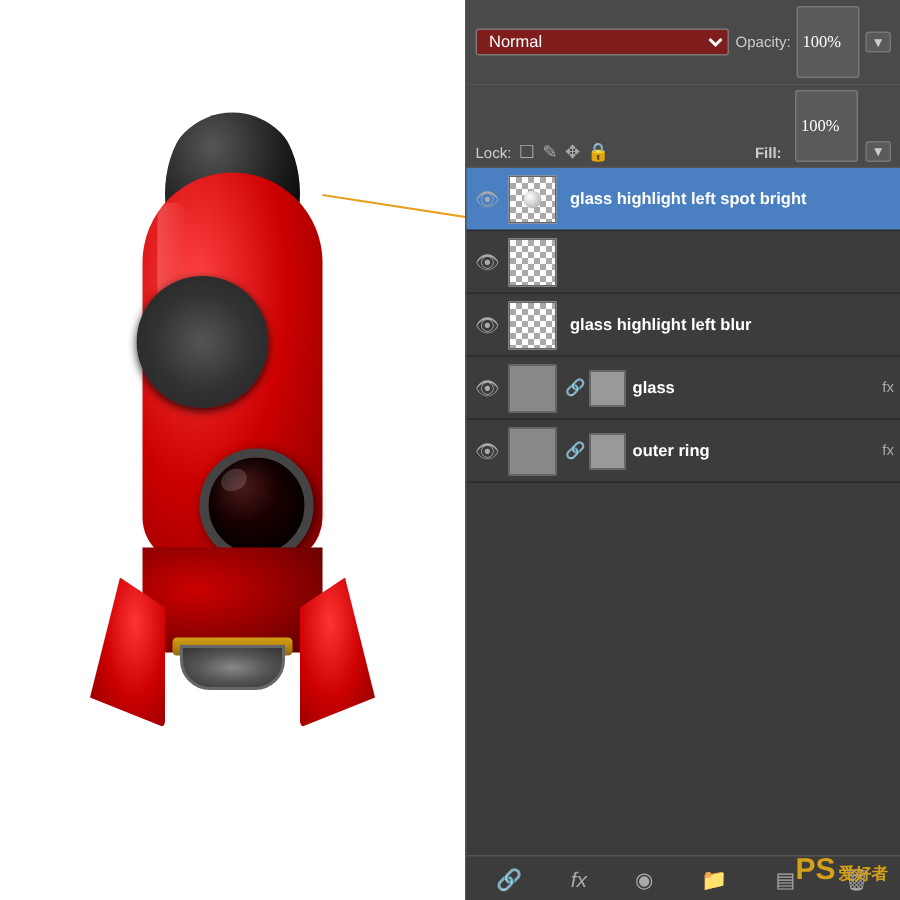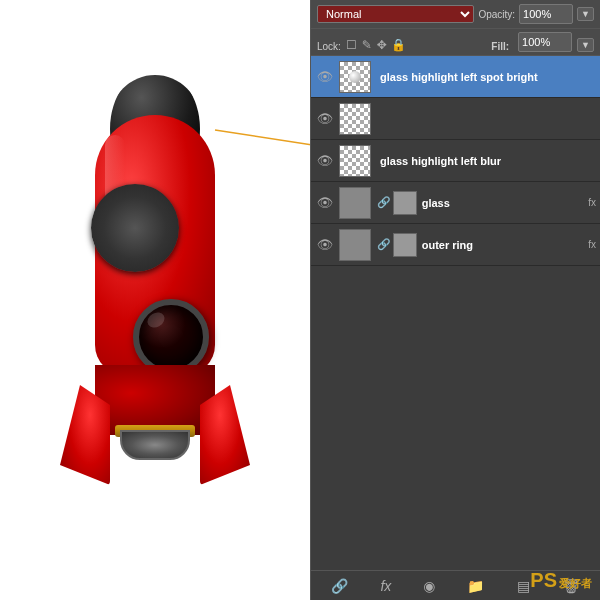--- a/index.html
+++ b/index.html
@@ -196,22 +196,23 @@
     .panel-label {
       color: #ccc;
       font-size: 10px;
     }
     .panel-input {
       background: #5a5a5a;
       color: #fff;
       border: 1px solid #777;
       border-radius: 2px;
       font-size: 11px;
-      padding: 3px 3px;
-      width: 54px;
+      padding: 17px 3px;
+      width: 42px;
+      font-family: Liberation Serif, serif;
     }
     .panel-arrow-btn {
       background: #5a5a5a;
       border: 1px solid #777;
       border-radius: 2px;
       color: #ccc;
       font-size: 9px;
       padding: 1px 3px;
       cursor: pointer;
     }

